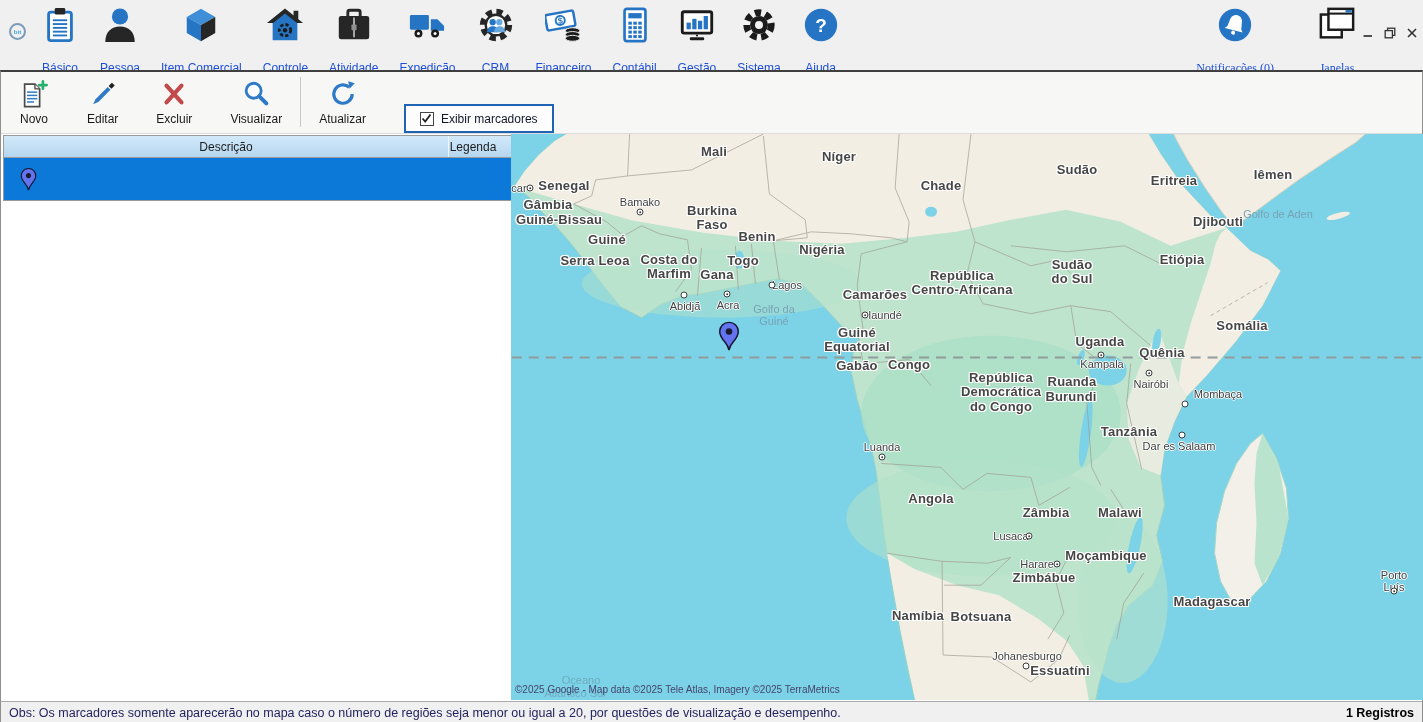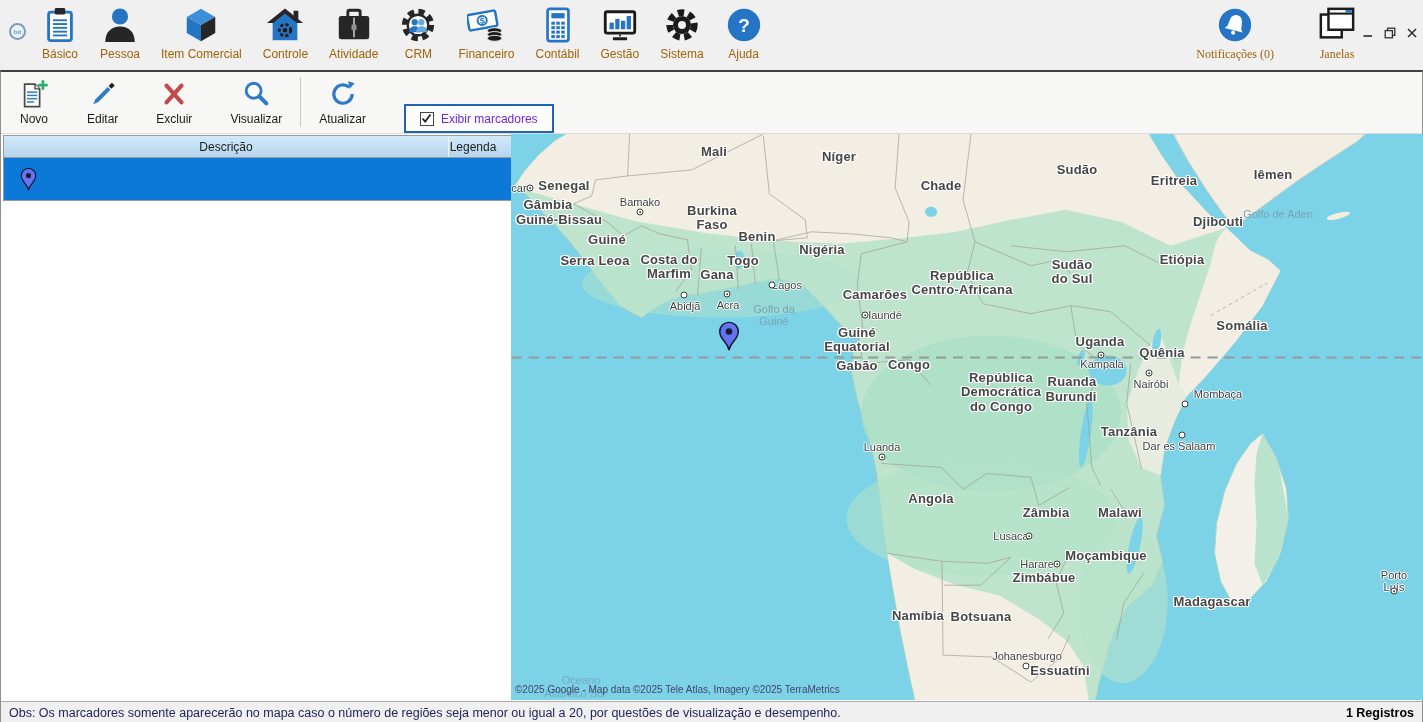--- a/index.html
+++ b/index.html
@@ -5,37 +5,37 @@
   html,body{margin:0;padding:0;background:#e8e8e8;}
   #app{position:relative;width:1423px;height:722px;background:#f0f0f0;overflow:hidden;
        font-family:"Liberation Sans",sans-serif;-webkit-font-smoothing:antialiased;}
   
   #ribbon{position:absolute;left:0;top:0;width:1423px;height:70px;background:#f0f0f0;display:flex;align-items:flex-start;}
   .logo-badge{position:absolute;left:9px;top:23px;width:13px;height:13px;border:2.5px solid #7b9cba;border-radius:50%;
       display:flex;align-items:center;justify-content:center;font-size:6px;color:#3fa7d6;font-weight:bold;}
   #ribbon-items{display:flex;gap:3px;margin-left:32px;}
   .ritem{display:flex;flex-direction:column;align-items:center;padding:4px 9px 2px 9px;cursor:pointer;}
   .ricon{height:42px;display:flex;align-items:center;justify-content:center;}
-  .rlabel{font-size:12px;color:#a16207;margin-top:1px;white-space:nowrap;}
+  .rlabel{font-size:12px;color:#1d4ed8;margin-top:15px;white-space:nowrap;}
   #ribbon-right{position:absolute;right:58px;top:0;display:flex;gap:26px;font-family:Liberation Serif, serif;}
   #win-controls{position:absolute;right:4px;top:26px;display:flex;gap:8px;}
   .wbtn{width:14px;height:14px;display:flex;align-items:center;justify-content:center;cursor:pointer;}
   
   #inner{position:absolute;left:0;top:70px;width:1421px;height:651px;border:1px solid #8f8f8f;border-top:2px solid #3f3f3f;background:#fff;}
   #toolbar{position:absolute;left:0;top:0;width:100%;height:61px;background:#f7f7f6;border-bottom:1px solid #dcdcdc;display:flex;align-items:flex-start;}
   .tbtn{display:flex;flex-direction:column;align-items:center;margin-top:4px;padding:2px 10px;cursor:pointer;}
   .tbtn .ticon{height:32px;display:flex;align-items:center;justify-content:center;}
   .tbtn .tlabel{font-size:12px;color:#1a1a1a;margin-top:2px;white-space:nowrap;}
   .tsep{width:1px;height:50px;background:#c9c9c9;margin:5px 8px 0 8px;}
   #chkbox-group{display:flex;align-items:center;gap:7px;border:2px solid #1f63b5;background:#fdfdfd;
       padding:0 14px;height:25px;margin:32px 0 0 28px;cursor:pointer;}
   #chkbox{width:14px;height:14px;background:#fff;border:1.4px solid #444;display:flex;align-items:center;justify-content:center;box-sizing:border-box;}
   #chkbox svg{display:none;}
   #chkbox.checked svg{display:block;}
-  #chkbox-label{font-size:12px;color:#6d28d9;white-space:nowrap;}
+  #chkbox-label{font-size:12px;color:#0f172a;white-space:nowrap;}
   
   #left-panel{position:absolute;left:0;top:62px;width:510px;height:566px;background:#fff;}
   #region-table{position:absolute;left:2px;top:1px;width:558px;border-collapse:collapse;}
   #region-table .hdr{display:flex;height:21px;border:1px solid #9a9a9a;background:linear-gradient(#d2e9fa,#b5d6ee);}
   .hcell{display:flex;align-items:center;justify-content:center;font-size:12px;color:#1c1c1c;cursor:pointer;}
   .hcell.c1{width:444px;border-right:1px solid #eef7ff;}
   .hcell.c2{width:48px;}
   #region-table .trow{display:flex;height:42px;background:#0c78d8;border:1px solid #9a9a9a;border-top:none;cursor:pointer;}
   .tcell1{width:444px;display:flex;align-items:center;padding-left:5px;font-size:12px;color:#fff;border-right:1px solid #469ae2;box-sizing:border-box;}
   .tcell2{width:49px;display:flex;align-items:center;justify-content:center;}
@@ -125,20 +125,33 @@
             <svg viewBox="0 0 40 40" width="38" height="38">
               <rect x="13.5" y="4.5" width="13" height="9" rx="2" fill="none" stroke="#262626" stroke-width="3"></rect>
               <rect x="4" y="10.5" width="32" height="24.5" rx="2.5" fill="#262626"></rect>
               <line x1="20" y1="12" x2="20" y2="33" stroke="#e8e8e8" stroke-width="1.4"></line>
               <rect x="17.3" y="19.5" width="5.4" height="6" rx="1" fill="#909090"></rect>
             </svg>
           </span>
         <span class="rlabel">Atividade</span>
       </div>
 
+      <div class="ritem">
+        <span class="ricon">
+            <svg viewBox="0 0 40 40" width="38" height="38">
+              <rect x="2" y="9.5" width="20" height="15.5" rx="1.5" fill="#2575c4"></rect>
+              <path d="M24,14 h7 l7,7 v5 h-14 z" fill="#2575c4"></path>
+              <circle cx="11" cy="29" r="4.2" fill="#1b1b1b"></circle>
+              <circle cx="11" cy="29" r="1.6" fill="#fff"></circle>
+              <circle cx="28.5" cy="29" r="4.2" fill="#1b1b1b"></circle>
+              <circle cx="28.5" cy="29" r="1.6" fill="#fff"></circle>
+            </svg>
+          </span>
+        <span class="rlabel">Expedição</span>
+      </div>
 
       <div class="ritem">
         <span class="ricon">
             <svg viewBox="0 0 40 40" width="38" height="38">
               <circle cx="20" cy="20" r="14" fill="none" stroke="#262626" stroke-width="6" stroke-dasharray="6.4,4.6"></circle>
               <circle cx="20" cy="20" r="12" fill="#262626"></circle>
               <circle cx="20" cy="20" r="9.6" fill="#fff"></circle>
               <circle cx="16.5" cy="17" r="3.3" fill="#2575c4"></circle>
               <circle cx="23.5" cy="17" r="3.3" fill="#67a9dd"></circle>
               <path d="M10.5,27.5 c0,-4.2 3,-6.2 6,-6.2 c3,0 6,2 6,6.2 z" fill="#2575c4"></path>

